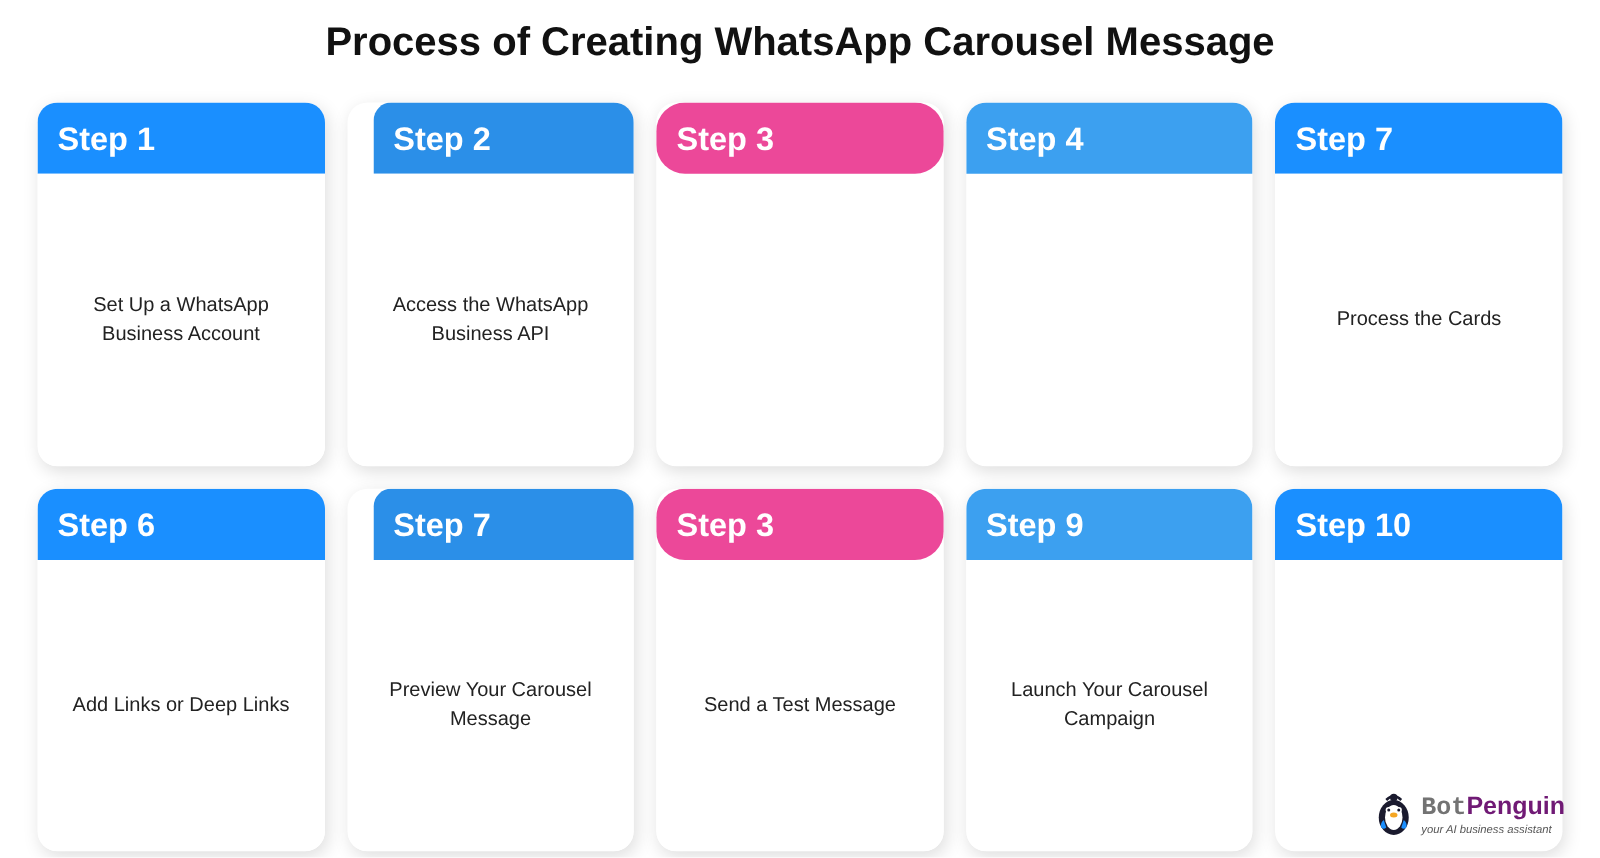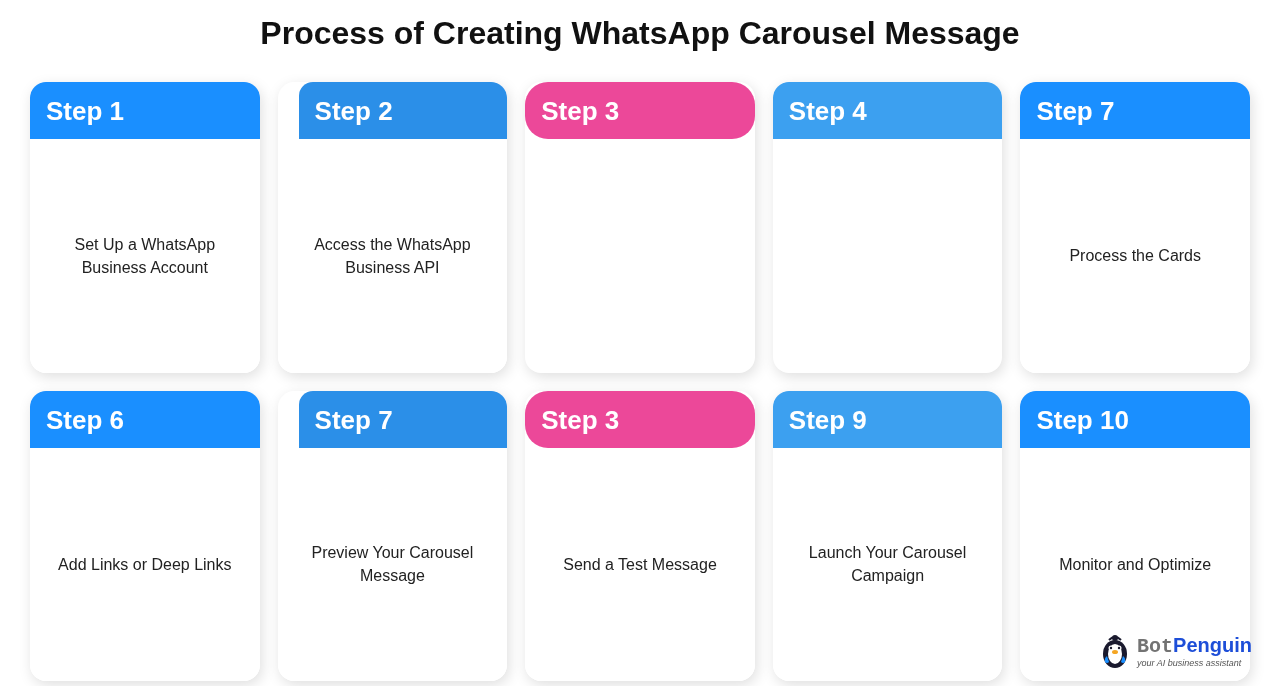--- a/index.html
+++ b/index.html
@@ -167,40 +167,37 @@
         </div>
       </div>
       <div class="step-card">
         <div class="step-header blue4"><span class="step-label">Step 9</span></div>
         <div class="step-body">
           <p class="step-desc">Launch Your Carousel Campaign</p>
         </div>
       </div>
       <div class="step-card">
         <div class="step-header blue5"><span class="step-label">Step 10</span></div>
-        <div class="step-body">
-          <p class="step-desc">Monitor and Optimize</p>
-        </div>
       </div>
     </div>
 </div>
 
 <div class="branding">
   <svg class="bot-icon" viewBox="0 0 32 38" fill="none" xmlns="http://www.w3.org/2000/svg">
     <ellipse cx="16" cy="22" rx="12" ry="14" fill="#1a1a2e"></ellipse>
     <ellipse cx="16" cy="22" rx="7" ry="10" fill="#ffffff"></ellipse>
     <circle cx="12" cy="16" r="2.5" fill="#ffffff"></circle>
     <circle cx="20" cy="16" r="2.5" fill="#ffffff"></circle>
     <circle cx="12" cy="16" r="1.2" fill="#1a1a2e"></circle>
     <circle cx="20" cy="16" r="1.2" fill="#1a1a2e"></circle>
     <ellipse cx="16" cy="20" rx="3" ry="2" fill="#f5a623"></ellipse>
     <path d="M8 24 Q5 26 6 30 Q8 32 10 30" fill="#1a8fff"></path>
     <path d="M24 24 Q27 26 26 30 Q24 32 22 30" fill="#1a8fff"></path>
     <path d="M10 8 Q16 2 22 8" stroke="#1a1a2e" stroke-width="2" fill="none"></path>
     <circle cx="16" cy="6" r="3" fill="#1a1a2e"></circle>
   </svg>
   <div class="brand-text">
     <span class="brand-name">
-      <span style="color:#737373;font-family:Liberation Mono, monospace;">Bot</span><span style="color:#1d4ed8;">Penguin</span>
+      <span style="color:#737373;font-family:Liberation Mono, monospace;">Bot</span><span style="color:#701a75;">Penguin</span>
     </span>
     <span class="brand-sub">your AI business assistant</span>
   </div>
 </div>
 
 </body></html>

